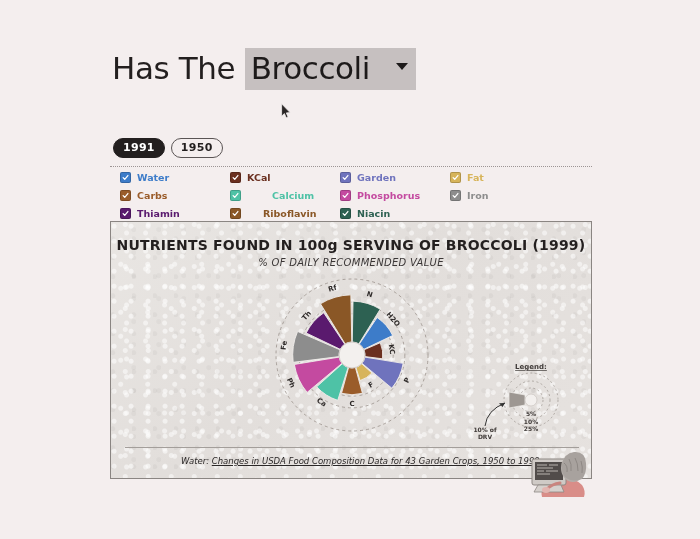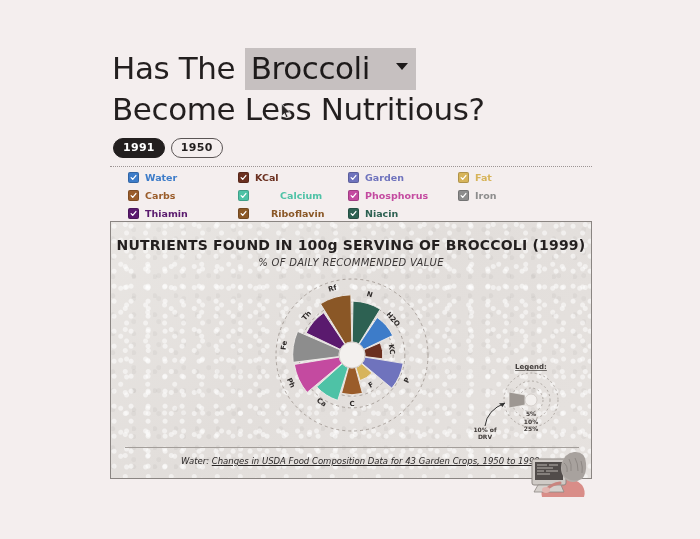--- a/index.html
+++ b/index.html
@@ -45,21 +45,21 @@
   .pill.off{background:transparent;color:#231f1f;border:1.5px solid #5a5454;}
 
   
   .divider{
     position:absolute;left:110px;top:166px;width:482px;height:0;
     border-top:1.5px dotted #9c9494;
   }
 
   
   .checks{
-    position:absolute;left:128px;top:172px;width:500px;
+    position:absolute;left:120px;top:172px;width:500px;
     display:flex;flex-wrap:wrap;align-items:flex-end;
   }
   .chk{
     display:flex;align-items:center;
     width:83px;margin-bottom:7px;margin-right:27px;
     font-size:9.5px;font-weight:bold;line-height:1;
   }
   .chk .box{
     width:11px;height:11px;border-radius:2px;margin-right:6px;
     display:flex;align-items:center;justify-content:center;flex:0 0 auto;
@@ -117,21 +117,20 @@
 
 <div class="wrap">
 
   <div class="title">
     <span class="ln">
       <span>Has The</span>
       <span class="dropdown">
         <span>Broccoli</span><span class="caret"></span>
       </span>
     </span>
-    <span class="ln">Become Less Nutritious?</span>
   </div>
 
   <svg class="cursor" viewBox="0 0 10 16">
     <path d="M0.6 0.8 L0.6 13.2 L3.4 10.6 L5.2 14.8 L7.1 14.0 L5.3 9.9 L9.1 9.6 Z" fill="#2a2626" stroke="#f0ecec" stroke-width="0.8"></path>
   </svg>
 
   <div class="years">
     <span class="pill on">1991</span>
     <span class="pill off">1950</span>
   </div>

